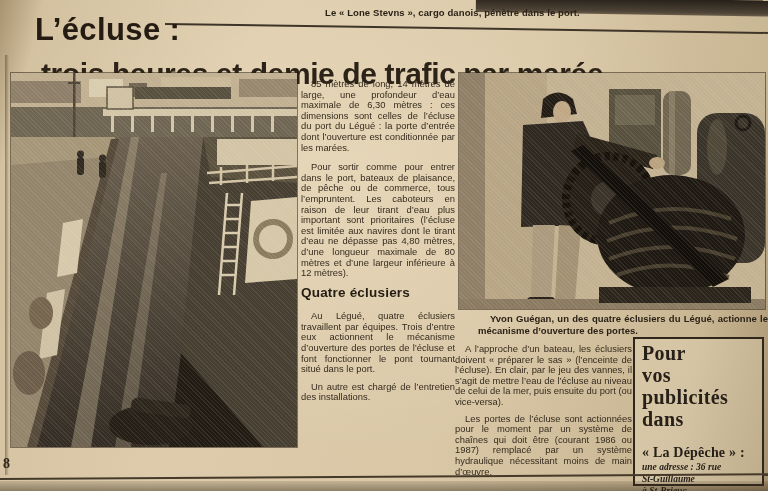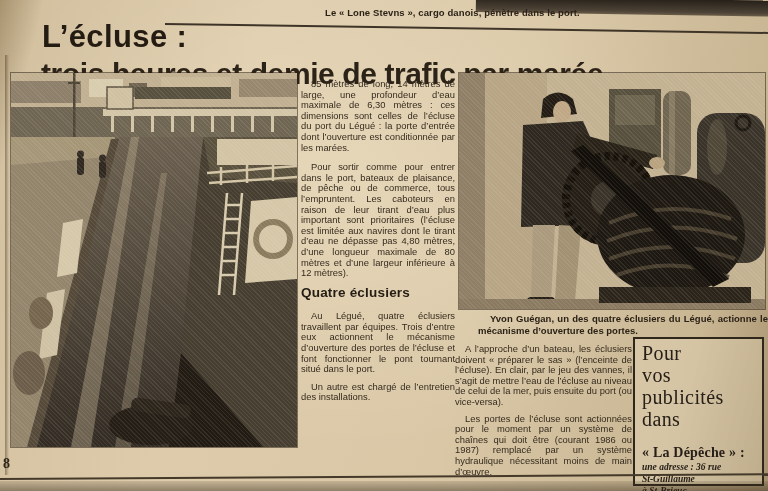--- a/index.html
+++ b/index.html
@@ -17,21 +17,21 @@
   .bottom-shade{position:absolute;left:0;top:481px;width:768px;height:10px;
     background:linear-gradient(to bottom, rgba(70,55,35,.15), rgba(50,38,22,.45));}
 
   .top-strip{position:absolute;left:476px;top:-4px;width:296px;height:16px;
     background:linear-gradient(to bottom,#262019,#4d4336 80%,#6b5d4a);
     transform:rotate(0.9deg);transform-origin:left top;}
   .top-caption{position:absolute;left:325px;top:7px;width:330px;
     font-size:9.5px;font-weight:700;color:#2b2217;letter-spacing:.1px;}
   .head-rule{position:absolute;left:165px;top:23px;width:603px;height:2px;
     background:#3e3528;transform:rotate(0.85deg);transform-origin:left top;}
-  .headline{position:absolute;left:27px;top:4px;margin:15px;
+  .headline{position:absolute;left:27px;top:4px;margin:8px;
     font-size:31px;font-weight:800;color:#241c12;letter-spacing:.4px;}
   .subheadline{position:absolute;left:23px;top:39px;margin:18px;width:600px;
     font-size:30px;font-weight:700;color:#2c2318;letter-spacing:-0.4px;white-space:nowrap;}
 
   .photo{position:absolute;border:1px solid rgba(45,34,22,.55);
     box-shadow:inset 0 0 24px rgba(40,28,16,.45);overflow:hidden;}
   .photo-left{left:10px;top:72px;width:286px;height:374px;}
   .photo-right{left:458px;top:72px;width:306px;height:236px;}
   .photo svg{display:block;width:100%;height:100%;}
   .halftone{position:absolute;inset:0;pointer-events:none;opacity:.18;
@@ -45,21 +45,21 @@
   .subhead{font-size:13.5px;font-weight:700;color:#241d14;margin:8px 0 13px;letter-spacing:.2px;}
 
   .caption{position:absolute;font-size:9.5px;line-height:11.5px;font-weight:700;color:#2b2217;text-align:justify;}
   .caption-right{left:478px;top:313px;width:290px;text-indent:12px;}
   .caption-left{left:16px;top:452px;width:302px;text-indent:14px;}
 
   .ad-box{position:absolute;left:633px;top:337px;width:131px;height:149px;
     border:2px solid #2f271c;background:rgba(236,223,196,.35);
     font-family:"Liberation Serif","DejaVu Serif",serif;color:#272019;
     padding:3px 0 0 7px;box-sizing:border-box;}
-  .ad-word{font-size:20px;font-weight:400;line-height:22px;letter-spacing:.4px;}
+  .ad-word{font-size:20px;font-weight:700;line-height:22px;letter-spacing:.4px;}
   .ad-title{font-size:14px;font-weight:700;line-height:17px;margin-top:14px;letter-spacing:.2px;}
   .ad-small{font-size:9.5px;line-height:10.8px;font-style:italic;font-weight:700;margin-top:1px;}
 
   .page-number{position:absolute;left:3px;top:456px;
     font-family:"Liberation Serif","DejaVu Serif",serif;font-size:14px;font-weight:700;color:#30261a;}
   .bottom-rule{position:absolute;left:0;top:478px;width:768px;height:2px;background:#453a2a;
     transform:rotate(-0.35deg);transform-origin:left top;}
 </style>
 </head>
 <body>

